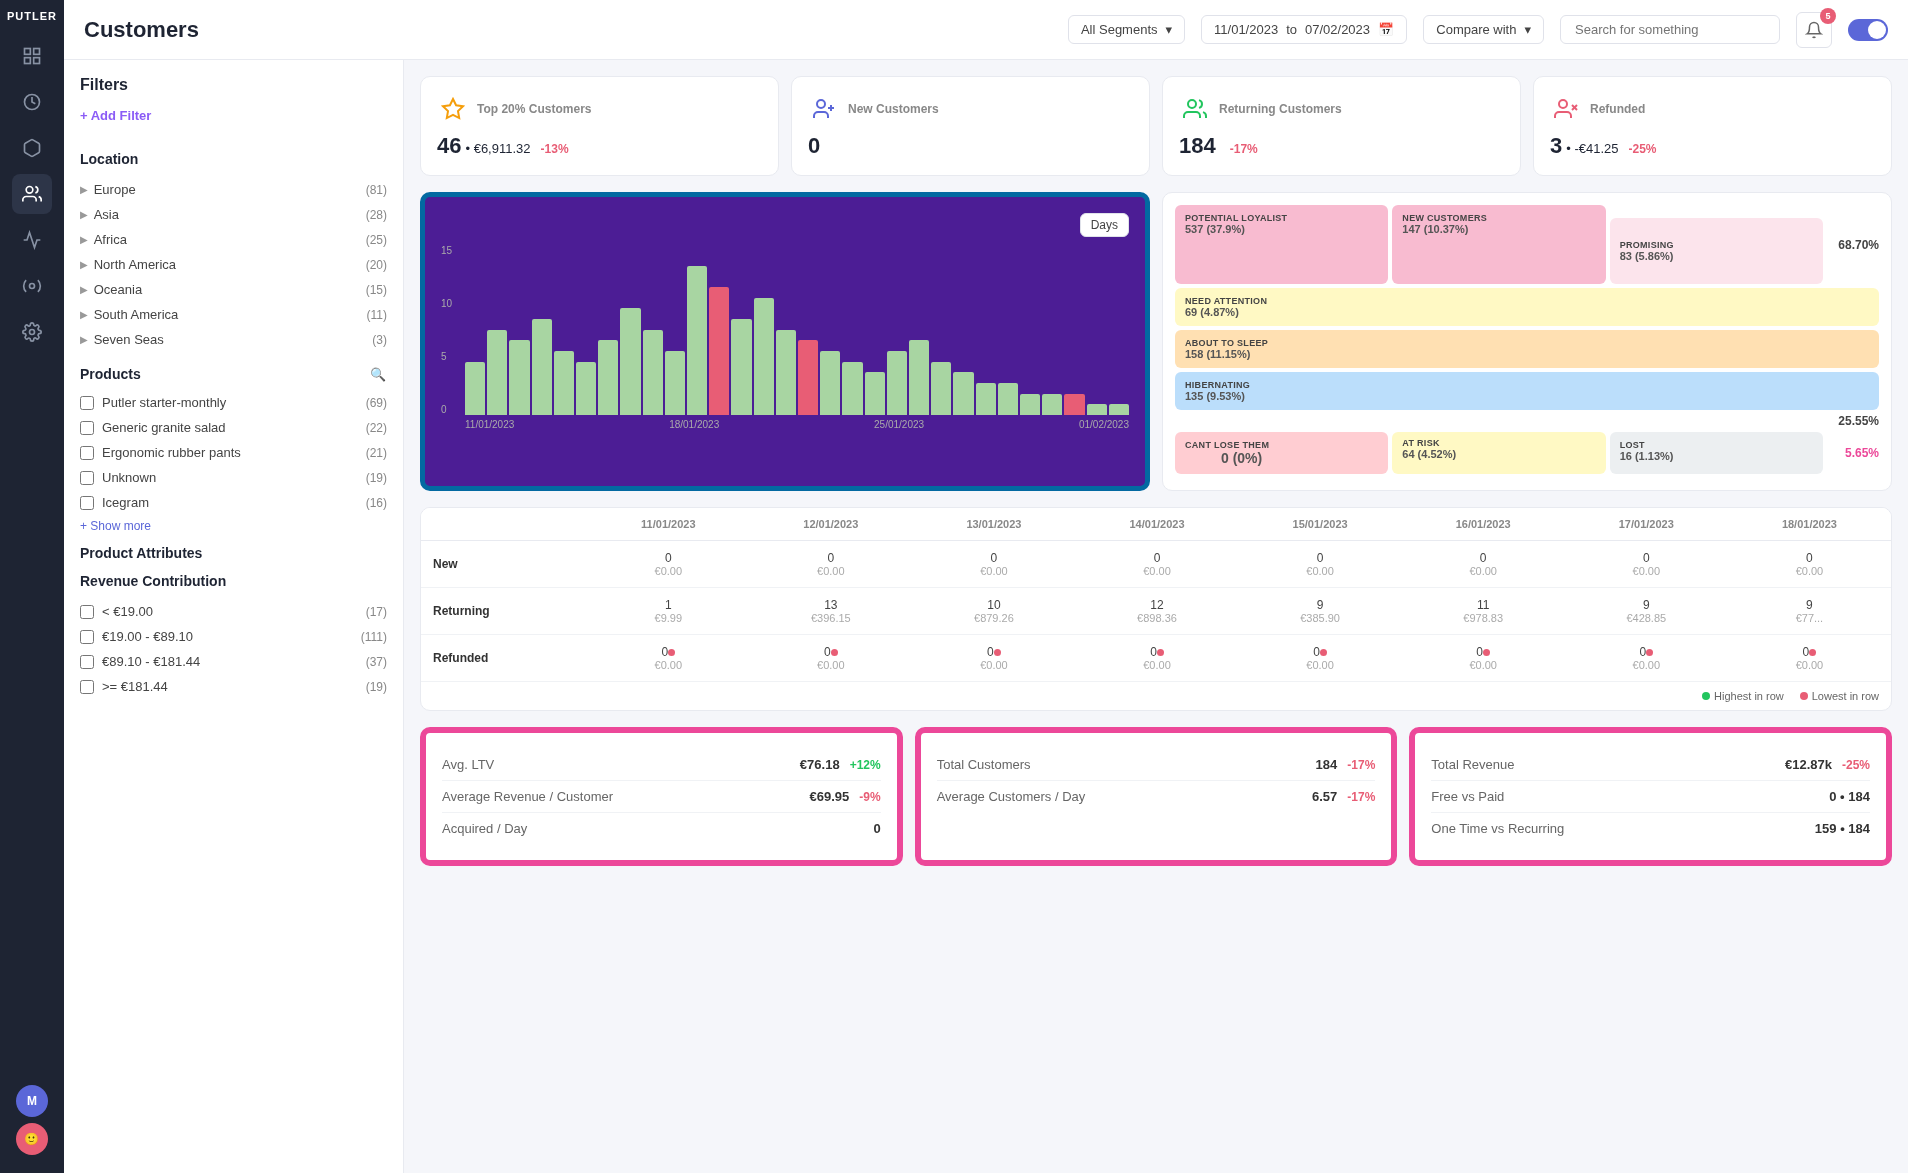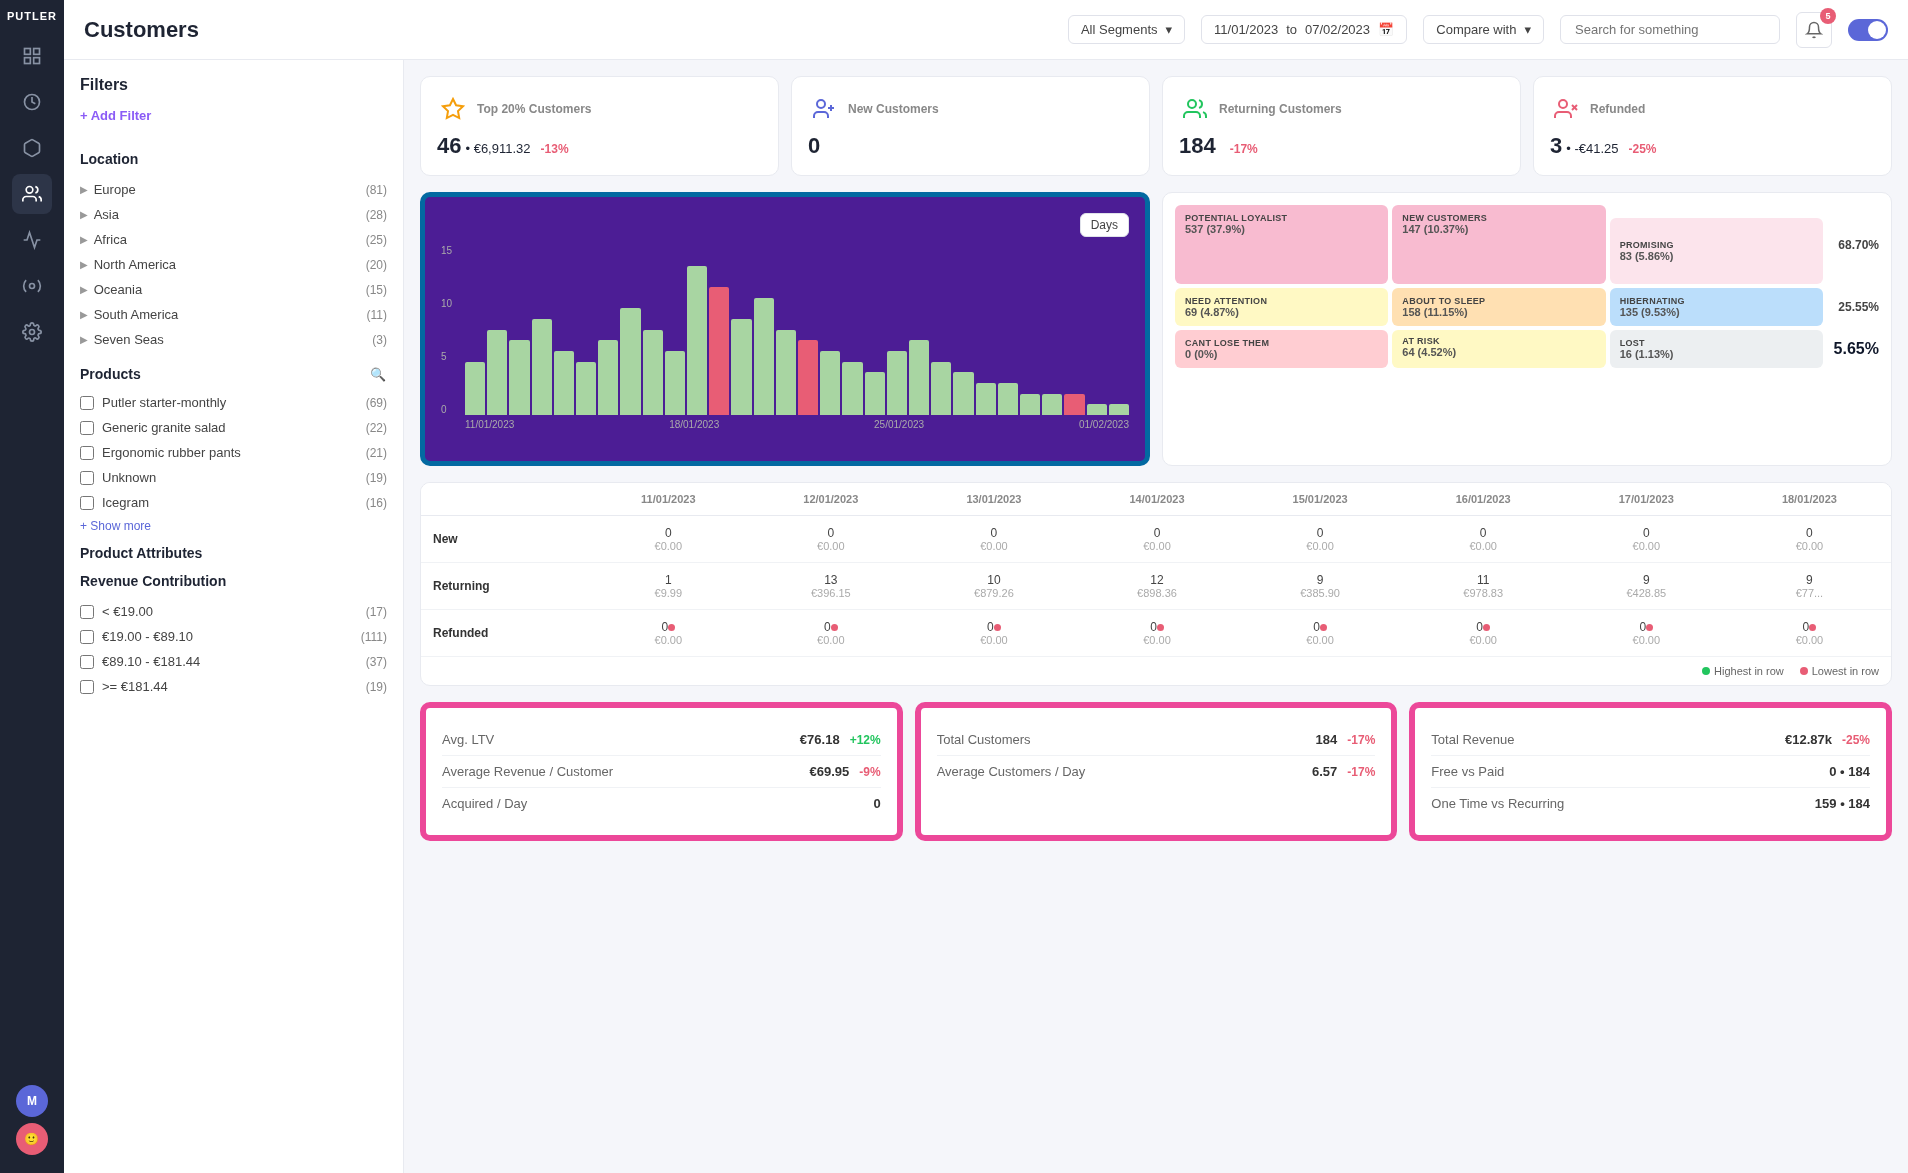--- a/index.html
+++ b/index.html
@@ -440,49 +440,49 @@
                 <div style="flex:1;background:#f8bbd0;border-radius:6px;padding:8px 10px;">
       <div style="font-size:9px;font-weight:700;text-transform:uppercase;letter-spacing:0.3px;color:#444;">NEW CUSTOMERS</div>
       <div style="font-size:11px;color:#555;font-weight:600;">147 (10.37%)</div>
     </div>
                 <div style="flex:1;background:#fce4ec;border-radius:6px;padding:22px 10px;margin-top:13px;">
       <div style="font-size:9px;font-weight:700;text-transform:uppercase;letter-spacing:0.3px;color:#444;">PROMISING</div>
       <div style="font-size:11px;color:#555;font-weight:600;">83 (5.86%)</div>
     </div>
                 <div style="min-width:52px;display:flex;align-items:center;justify-content:flex-end;font-size:12px;font-weight:700;color:#444;">68.70%</div>
               </div>
-              <div style="display:flex;align-items:stretch;gap:4px;margin-bottom:4px;">
+              <div style="display:flex;align-items:stretch;gap:4px;margin-bottom:4px;flex-direction:column;">
                 <div style="flex:1;background:#fff9c4;border-radius:6px;padding:8px 10px;">
       <div style="font-size:9px;font-weight:700;text-transform:uppercase;letter-spacing:0.3px;color:#444;">NEED ATTENTION</div>
       <div style="font-size:11px;color:#555;font-weight:600;">69 (4.87%)</div>
     </div>
                 <div style="flex:1;background:#ffe0b2;border-radius:6px;padding:8px 10px;">
       <div style="font-size:9px;font-weight:700;text-transform:uppercase;letter-spacing:0.3px;color:#444;">ABOUT TO SLEEP</div>
       <div style="font-size:11px;color:#555;font-weight:600;">158 (11.15%)</div>
     </div>
                 <div style="flex:1;background:#bbdefb;border-radius:6px;padding:8px 10px;">
       <div style="font-size:9px;font-weight:700;text-transform:uppercase;letter-spacing:0.3px;color:#444;">HIBERNATING</div>
       <div style="font-size:11px;color:#555;font-weight:600;">135 (9.53%)</div>
     </div>
                 <div style="min-width:52px;display:flex;align-items:center;justify-content:flex-end;font-size:12px;font-weight:700;color:#444;">25.55%</div>
               </div>
               <div style="display:flex;align-items:stretch;gap:4px;margin-bottom:4px;">
                 <div style="flex:1;background:#ffcdd2;border-radius:6px;padding:8px 10px;">
       <div style="font-size:9px;font-weight:700;text-transform:uppercase;letter-spacing:0.3px;color:#444;">CANT LOSE THEM</div>
-      <div style="font-size:11px;color:#555;font-weight:600;">0 (0%)</div>
+      <div style="font-size:14px;color:#555;font-weight:600;margin-left:36px;">0 (0%)</div>
     </div>
                 <div style="flex:1;background:#fff9c4;border-radius:6px;padding:6px 10px;">
       <div style="font-size:9px;font-weight:700;text-transform:uppercase;letter-spacing:0.3px;color:#444;">AT RISK</div>
       <div style="font-size:11px;color:#555;font-weight:600;">64 (4.52%)</div>
     </div>
                 <div style="flex:1;background:#eceff1;border-radius:6px;padding:8px 10px;">
       <div style="font-size:9px;font-weight:700;text-transform:uppercase;letter-spacing:0.3px;color:#444;">LOST</div>
       <div style="font-size:11px;color:#555;font-weight:600;">16 (1.13%)</div>
     </div>
-                <div style="min-width:52px;display:flex;align-items:center;justify-content:flex-end;font-size:16px;font-weight:700;color:#0f172a;">5.65%</div>
+                <div style="min-width:52px;display:flex;align-items:center;justify-content:flex-end;font-size:12px;font-weight:700;color:#ec4899;">5.65%</div>
               </div>
             </div>
           </div>
       </div>
 
       <div class="table-card" id="table-card">
           <div style="overflow-x:auto;">
             <table class="data-table">
               <thead>
                 <tr>

